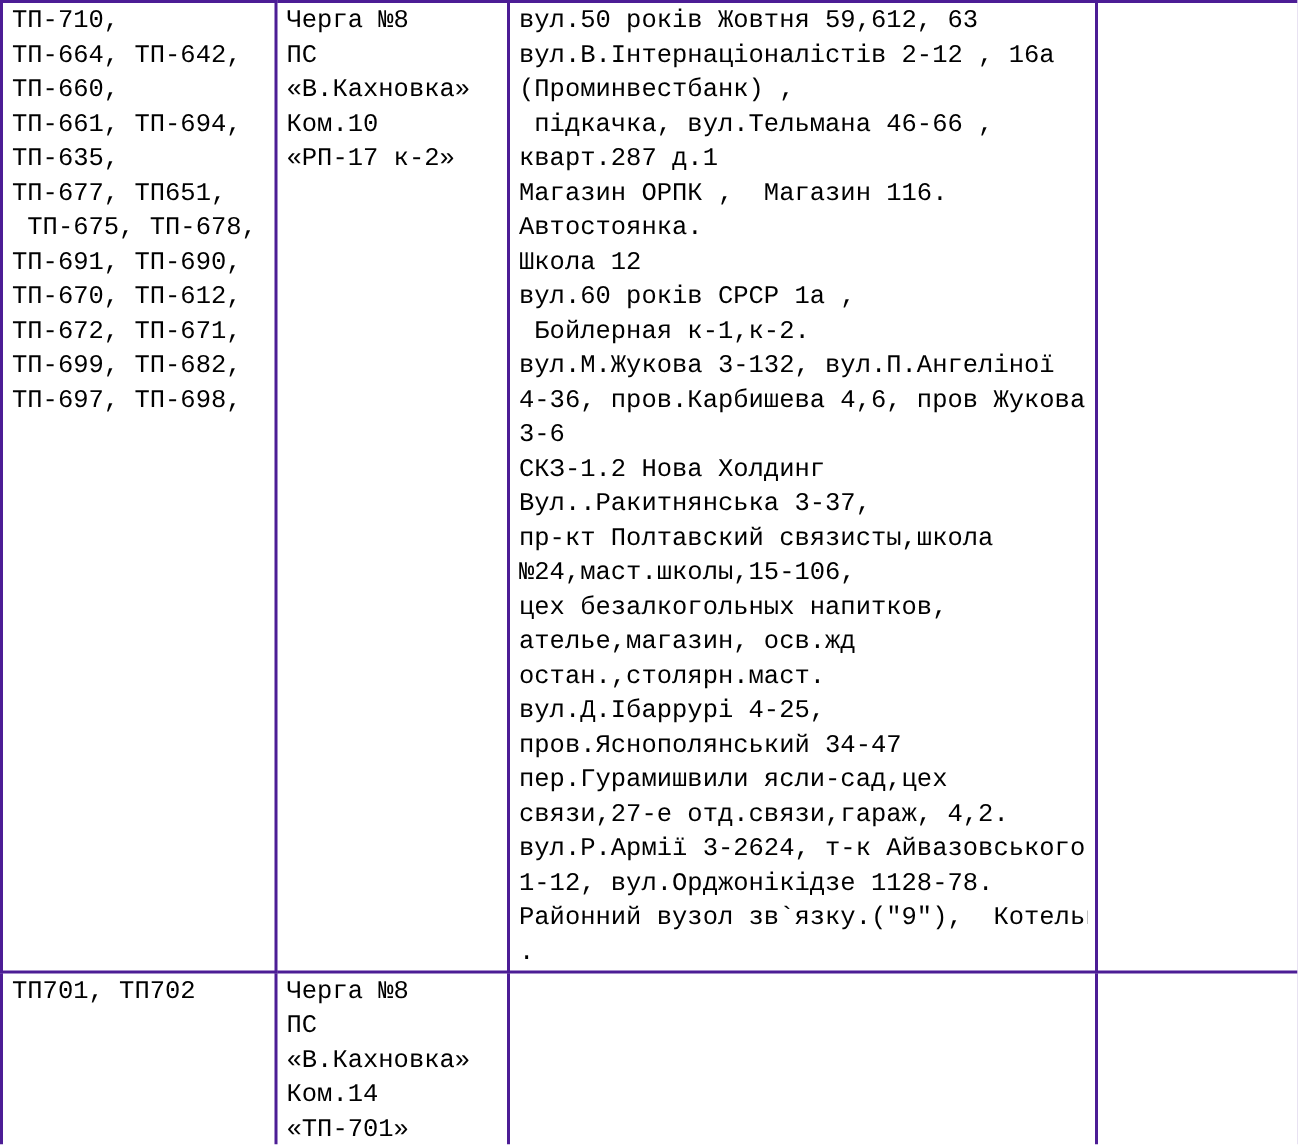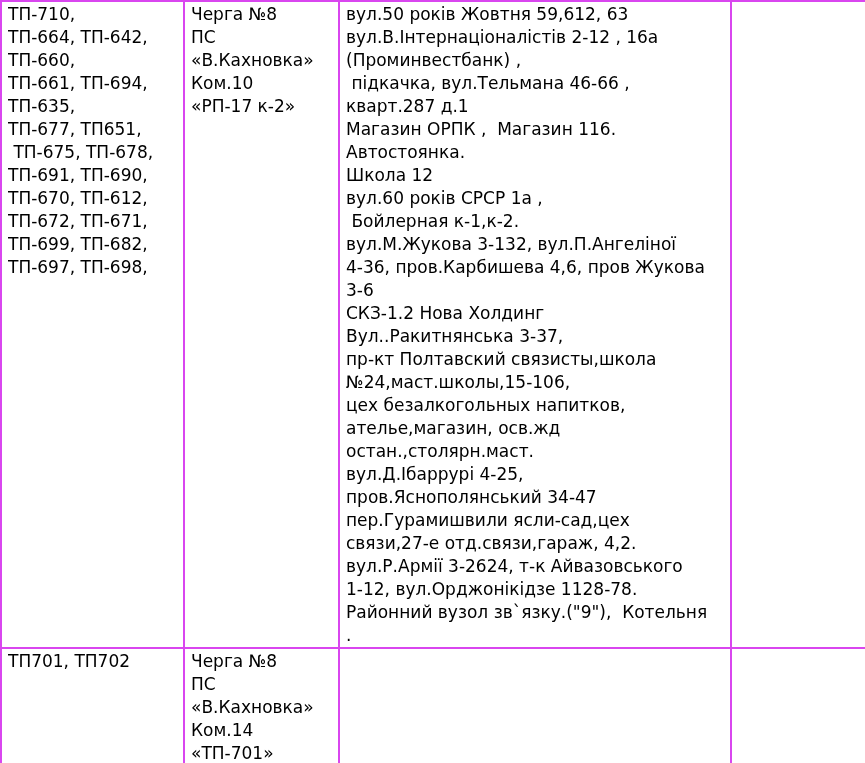--- a/index.html
+++ b/index.html
@@ -22,24 +22,25 @@
     font-family: "DejaVu Sans", "Liberation Sans", sans-serif;
     font-size: 17px;
     line-height: 23px;
     color: #000000;
   }
   table.grid {
     border: 2px solid #000000;
     border-bottom-width: 4px;
   }
   table.grid td {
-    border: 2px solid #d946ef;
+    border: 2px solid #4c1d95;
     vertical-align: top;
     padding: 1px 5px 0 6px;
     overflow: hidden;
+    font-family: Liberation Mono, monospace;
   }
   .cell-text {
     white-space: pre;
     overflow: hidden;
   }
   tr.row-1 { height: 646px; }
   tr.row-2 { height: auto; }
 </style>
 </head>
 <body>

